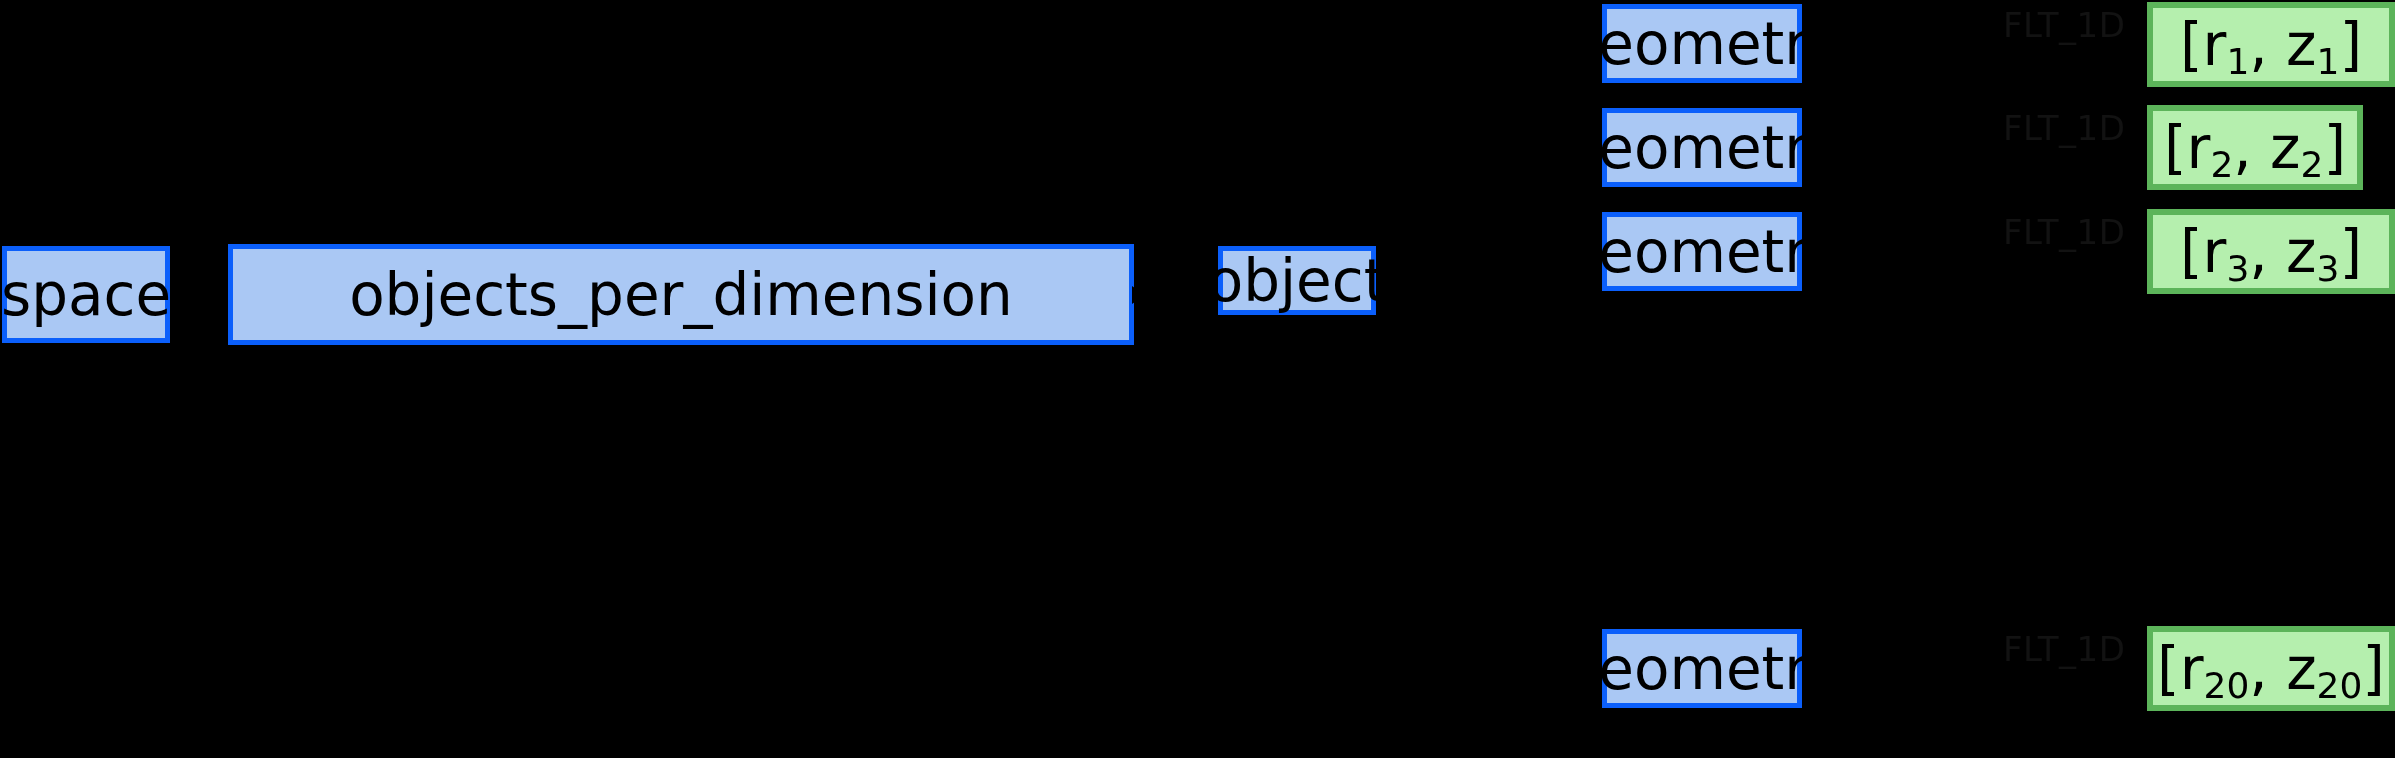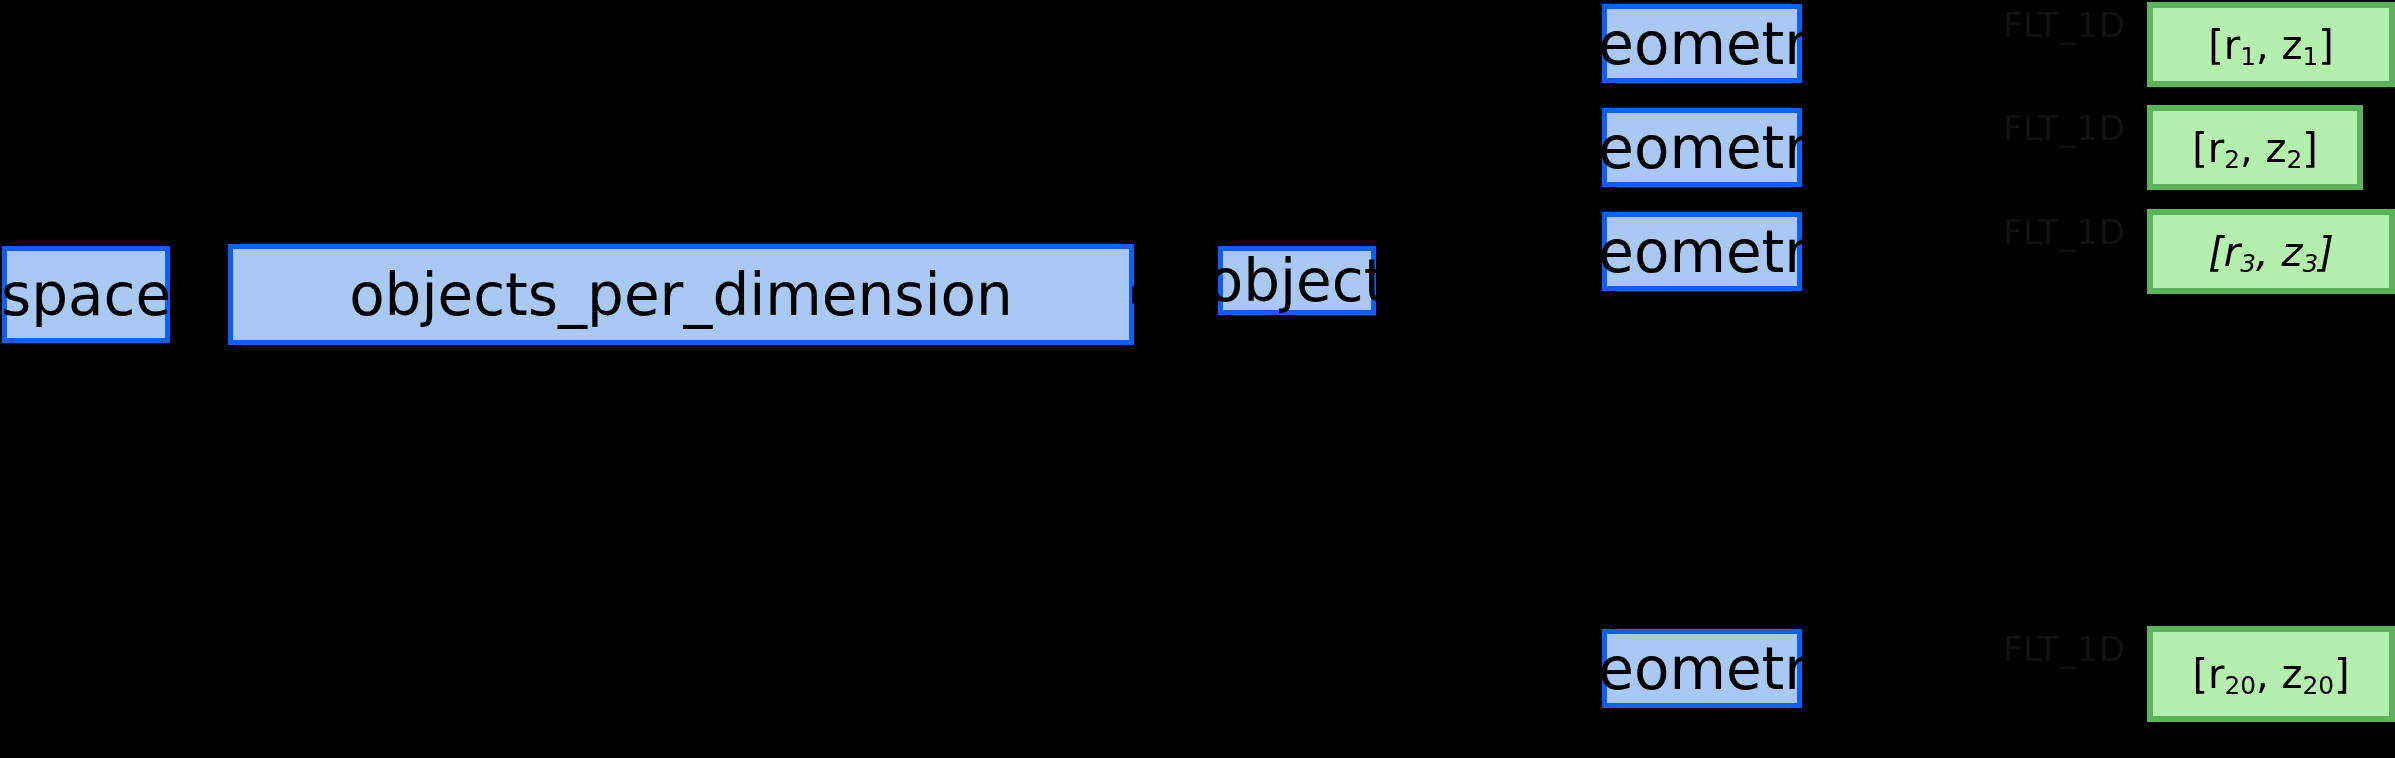--- a/index.html
+++ b/index.html
@@ -34,21 +34,21 @@
     background: #aac8f4;
     border: 5px solid #0b5ffb;
     color: #000000;
     font-size: 58px;
   }
 
   .node.green {
     background: #b5efae;
     border: 6px solid #5cb45a;
     color: #000000;
-    font-size: 40px;
+    font-size: 58px;
   }
 
   .node .label {
     display: block;
     padding: 0 6px;
   }
 
   .node .label sub {
     font-size: 0.62em;
     line-height: 0;
@@ -141,33 +141,33 @@
 
   <div class="node blue" style="left:1602px; top:212px; width:200px; height:79px;">
     <span class="label">geometry</span>
   </div>
 
   <div class="connector" style="left:1802px; top:250px; width:345px; height:4px;"></div>
   <div class="arrowhead" style="left:2134px; top:243px;"></div>
 
   <div class="edge-type" style="left:2003px; top:215px;">FLT_1D</div>
 
-  <div class="node green" style="left:2147px; top:209px; width:248px; height:85px;font-style:italic;">
+  <div class="node green" style="left:2147px; top:209px; width:248px; height:85px;">
     <span class="label"><span>[r</span><sub>3</sub><span>, z</span><sub>3</sub><span>]</span></span>
   </div>
 
   <div class="connector" style="left:1376px; top:667px; width:226px; height:4px;"></div>
   <div class="arrowhead" style="left:1589px; top:660px;"></div>
 
   <div class="node blue" style="left:1602px; top:629px; width:200px; height:79px;">
     <span class="label">geometry</span>
   </div>
 
   <div class="connector" style="left:1802px; top:667px; width:345px; height:4px;"></div>
   <div class="arrowhead" style="left:2134px; top:660px;"></div>
 
   <div class="edge-type" style="left:2003px; top:632px;">FLT_1D</div>
 
-  <div class="node green" style="left:2147px; top:626px; width:248px; height:96px;">
+  <div class="node green" style="left:2147px; top:626px; width:248px; height:85px;">
     <span class="label"><span>[r</span><sub>20</sub><span>, z</span><sub>20</sub><span>]</span></span>
   </div>
 
 </div>
 
 </body></html>

